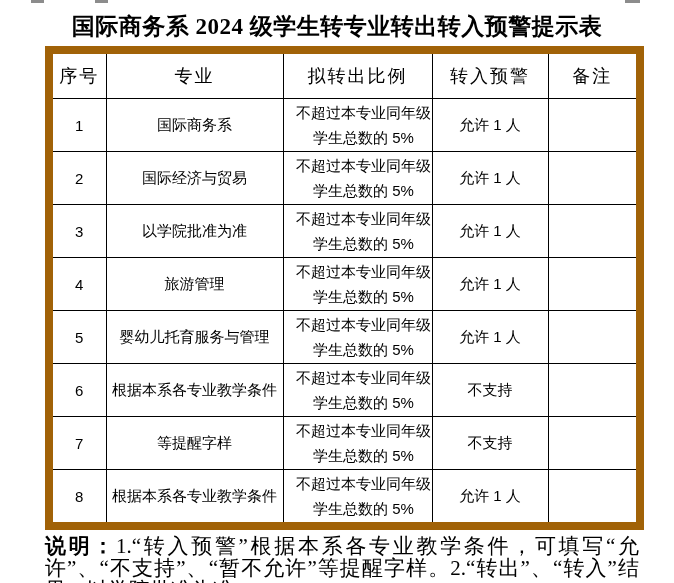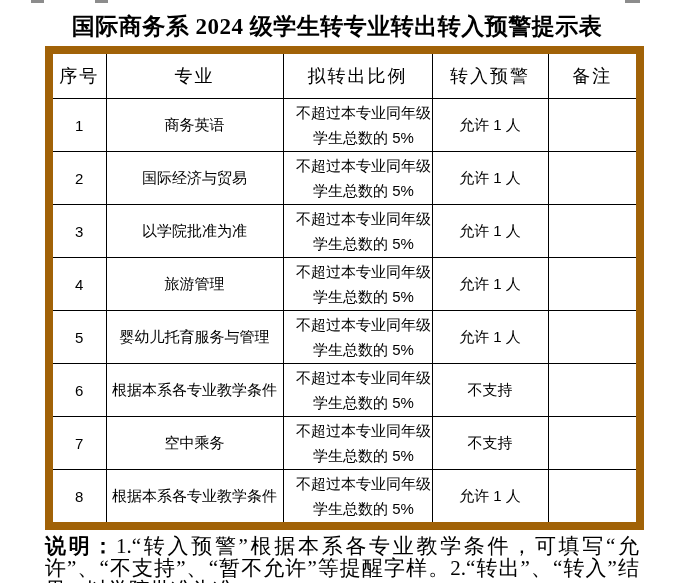--- a/index.html
+++ b/index.html
@@ -101,21 +101,21 @@
         <th>序号</th>
         <th>专业</th>
         <th>拟转出比例</th>
         <th>转入预警</th>
         <th>备注</th>
       </tr>
     </thead>
     <tbody id="table-body">
     <tr>
       <td>1</td>
-      <td>商务英语</td>
+      <td>国际商务系</td>
       <td>
         <div class="ratio-line">不超过本专业同年级</div>
         <div class="ratio-line">学生总数的 5%</div>
       </td>
       <td>允许 1 人</td>
       <td></td>
     </tr>
 
     <tr>
       <td>2</td>
@@ -167,21 +167,21 @@
       <td>
         <div class="ratio-line">不超过本专业同年级</div>
         <div class="ratio-line">学生总数的 5%</div>
       </td>
       <td>不支持</td>
       <td></td>
     </tr>
 
     <tr>
       <td>7</td>
-      <td>空中乘务</td>
+      <td>等提醒字样</td>
       <td>
         <div class="ratio-line">不超过本专业同年级</div>
         <div class="ratio-line">学生总数的 5%</div>
       </td>
       <td>不支持</td>
       <td></td>
     </tr>
 
     <tr>
       <td>8</td>

